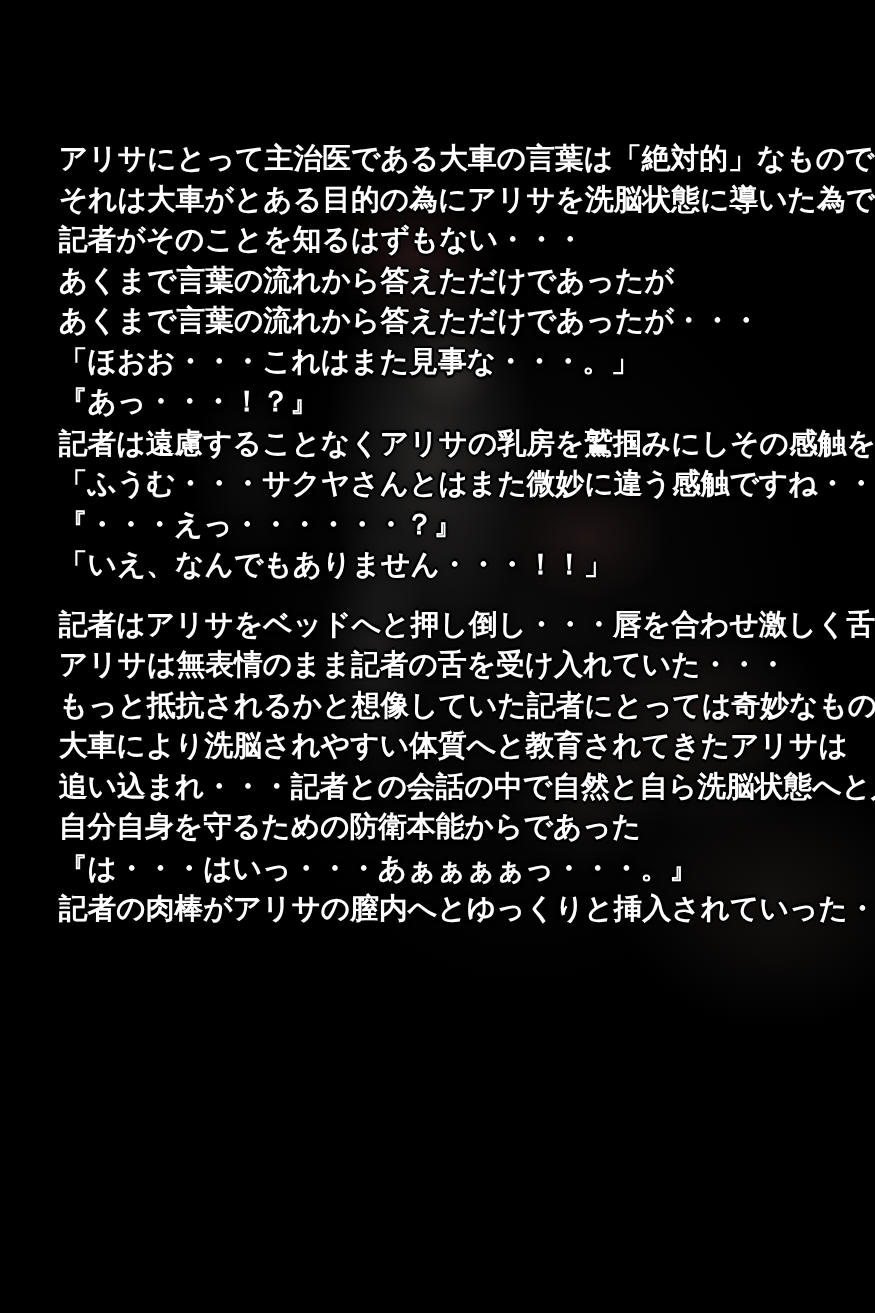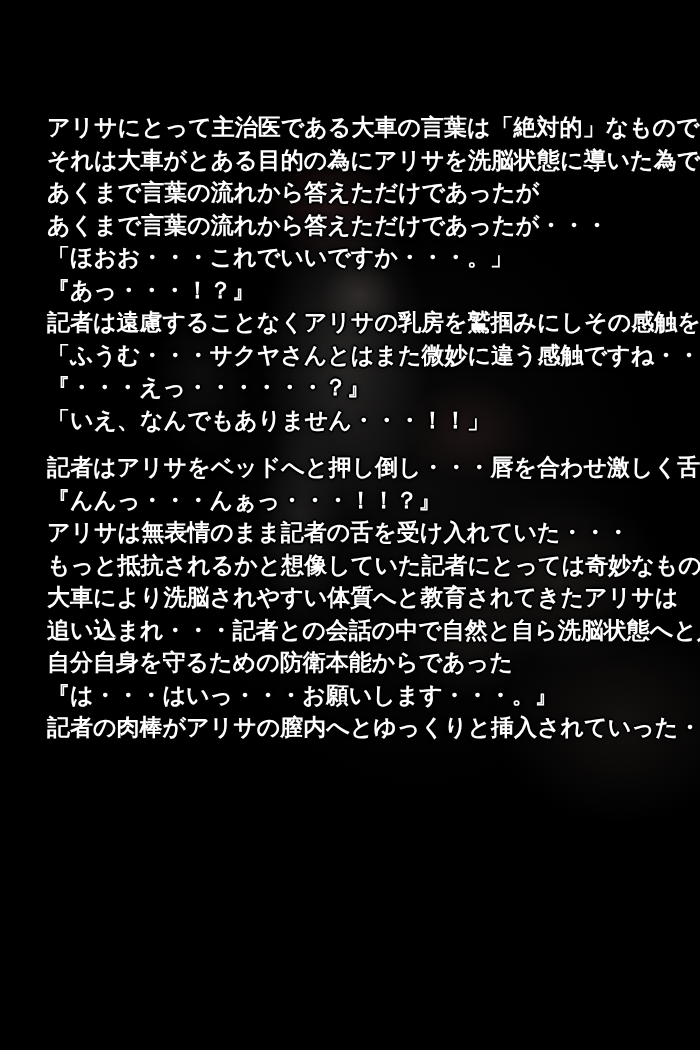--- a/index.html
+++ b/index.html
@@ -56,32 +56,32 @@
   }
 </style>
 </head>
 <body>
 
 <div class="page">
   <div class="bg-art"></div>
   <div class="story">
       <div class="text-line">アリサにとって主治医である大車の言葉は「絶対的」なものであった・・・</div>
       <div class="text-line">それは大車がとある目的の為にアリサを洗脳状態に導いた為であったが</div>
+      <div class="text-line">記者がそのことを知るはずもない・・・</div>
       <div class="text-line">あくまで言葉の流れから答えただけであったが</div>
       <div class="text-line">あくまで言葉の流れから答えただけであったが・・・</div>
-      <div class="text-line">「ほおお・・・これでいいですか・・・。」</div>
+      <div class="text-line">「ほおお・・・これはまた見事な・・・。」</div>
       <div class="text-line">『あっ・・・！？』</div>
       <div class="text-line">記者は遠慮することなくアリサの乳房を鷲掴みにしその感触を楽しんでいた</div>
       <div class="text-line">「ふうむ・・・サクヤさんとはまた微妙に違う感触ですね・・・興味深い・・・。」</div>
       <div class="text-line">『・・・えっ・・・・・・？』</div>
       <div class="text-line">「いえ、なんでもありません・・・！！」</div>
       <div class="text-line"></div>
       <div class="text-line">記者はアリサをベッドへと押し倒し・・・唇を合わせ激しく舌を絡ませていった・・・</div>
-      <div class="text-line">『んんっ・・・んぁっ・・・！！？』</div>
       <div class="text-line">アリサは無表情のまま記者の舌を受け入れていた・・・</div>
       <div class="text-line">もっと抵抗されるかと想像していた記者にとっては奇妙なものであった</div>
       <div class="text-line">大車により洗脳されやすい体質へと教育されてきたアリサは</div>
       <div class="text-line">追い込まれ・・・記者との会話の中で自然と自ら洗脳状態へと入り込んでしまった</div>
       <div class="text-line">自分自身を守るための防衛本能からであった</div>
-      <div class="text-line">『は・・・はいっ・・・お願いします・・・。』</div>
+      <div class="text-line">『は・・・はいっ・・・あぁぁぁぁっ・・・。』</div>
       <div class="text-line">記者の肉棒がアリサの膣内へとゆっくりと挿入されていった・・・</div>
     </div>
 </div>
 
 </body></html>

